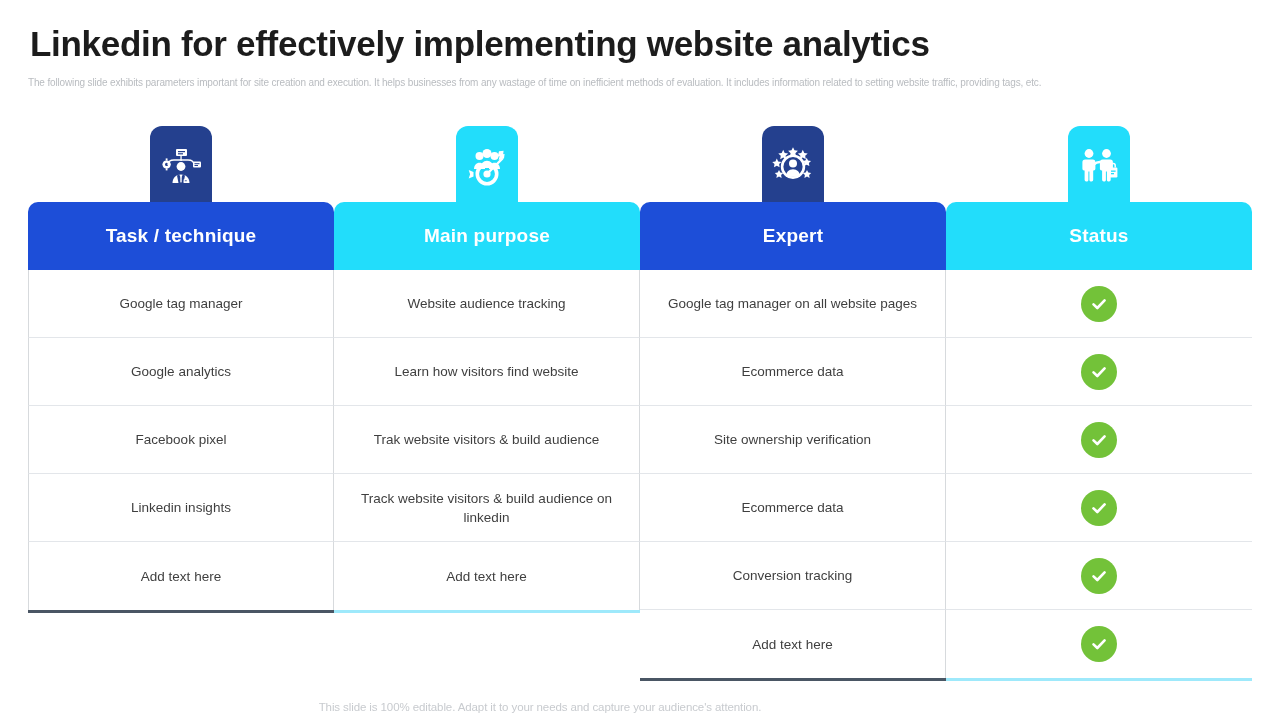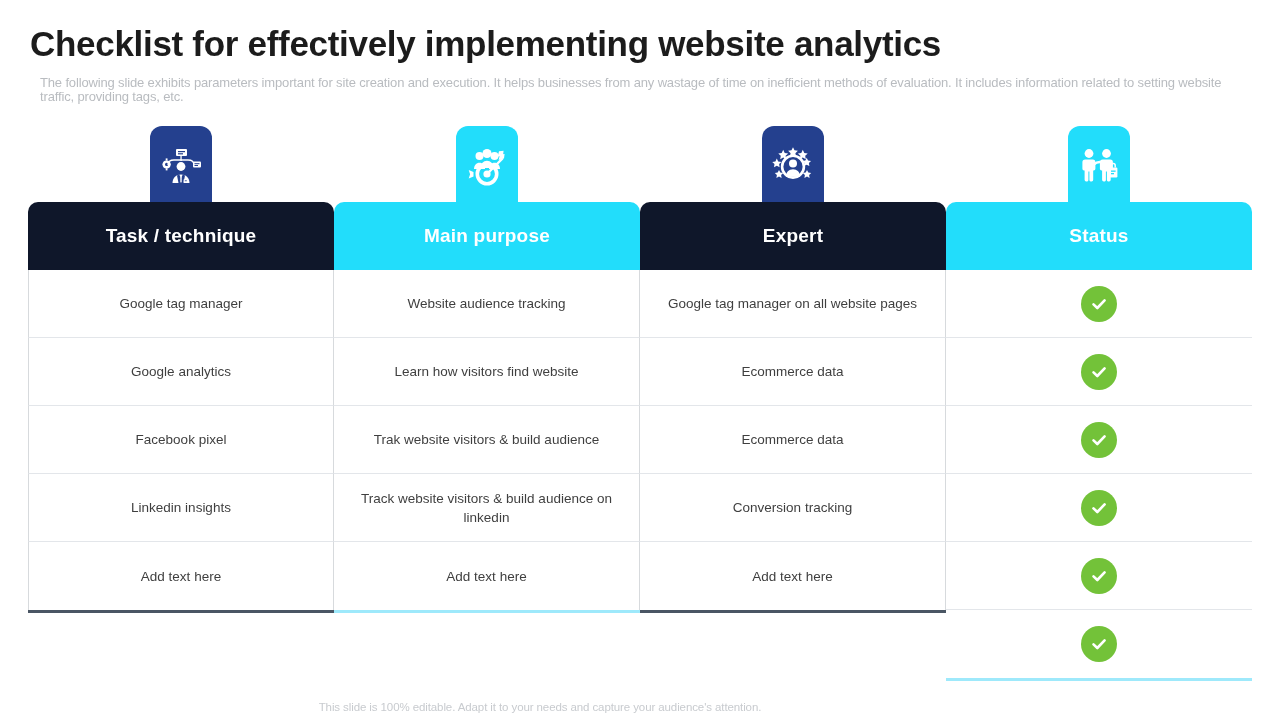--- a/index.html
+++ b/index.html
@@ -27,24 +27,24 @@
     font-size: 35px;
     font-weight: 700;
     color: #1c1c1c;
     letter-spacing: -0.3px;
     line-height: 44px;
     white-space: nowrap;
   }
 
   .slide-subtitle {
     position: absolute;
-    left: 40px;
+    left: 28px;
     top: 76px;
     width: 1214px;
-    font-size: 13px;
+    font-size: 10px;
     line-height: 14px;
     color: #b9bcc0;
     letter-spacing: -0.15px;
   }
 
   
   .icon-row {
     position: absolute;
     left: 28px;
     top: 126px;
@@ -86,21 +86,21 @@
     height: 68px;
     border-radius: 10px 10px 0 0;
     display: flex;
     align-items: center;
     justify-content: center;
     font-size: 19px;
     font-weight: 700;
     color: #ffffff;
     letter-spacing: 0.2px;
   }
-  .col-header.dark { background: #0f172a; }
+  .col-header.dark { background: #1d4ed8; }
   .col-header.cyan { background: #22ddfb; text-align: center; }
 
   .cell {
     height: 68px;
     display: flex;
     align-items: center;
     justify-content: center;
     text-align: center;
     font-size: 13.5px;
     color: #3f3f3f;
@@ -140,21 +140,21 @@
     font-size: 11.5px;
     color: #c8cbcf;
     letter-spacing: -0.1px;
   }
 </style>
 </head>
 <body>
 
 <div class="slide">
 
-  <div class="slide-title">Checklist for effectively implementing website analytics</div>
+  <div class="slide-title">Linkedin for effectively implementing website analytics</div>
   <div class="slide-subtitle">The following slide exhibits parameters important for site creation and execution. It helps businesses from any wastage of time on inefficient methods of evaluation. It includes information related to setting website traffic, providing tags, etc.</div>
 
   <div class="icon-row">
 
     <div class="icon-badge dark" style="left:122px;">
       <span>
         <svg width="46" height="46" viewBox="0 0 46 46" fill="#ffffff" aria-hidden="true">
           <rect x="18" y="6" width="11" height="7" rx="1"></rect>
           <rect x="20" y="8" width="7" height="1.2" fill="#24408e"></rect>
           <rect x="20" y="10.2" width="5" height="1.2" fill="#24408e"></rect>
@@ -253,20 +253,21 @@
       <div class="cell">Trak website visitors &amp; build audience</div>
       <div class="cell">Track website visitors &amp; build audience on linkedin</div>
       <div class="cell last">Add text here</div>
       <div class="col-underline cyan"></div>
     </div>
 
     <div class="col">
       <div class="col-header dark">Expert</div>
       <div class="cell">Google tag manager  on all website pages</div>
       <div class="cell">Ecommerce data</div>
+      <div class="cell">Site ownership verification</div>
       <div class="cell">Ecommerce data</div>
       <div class="cell">Conversion tracking</div>
       <div class="cell last">Add text here</div>
       <div class="col-underline dark"></div>
     </div>
 
     <div class="col">
       <div class="col-header cyan">Status</div>
 
       <div class="cell">

